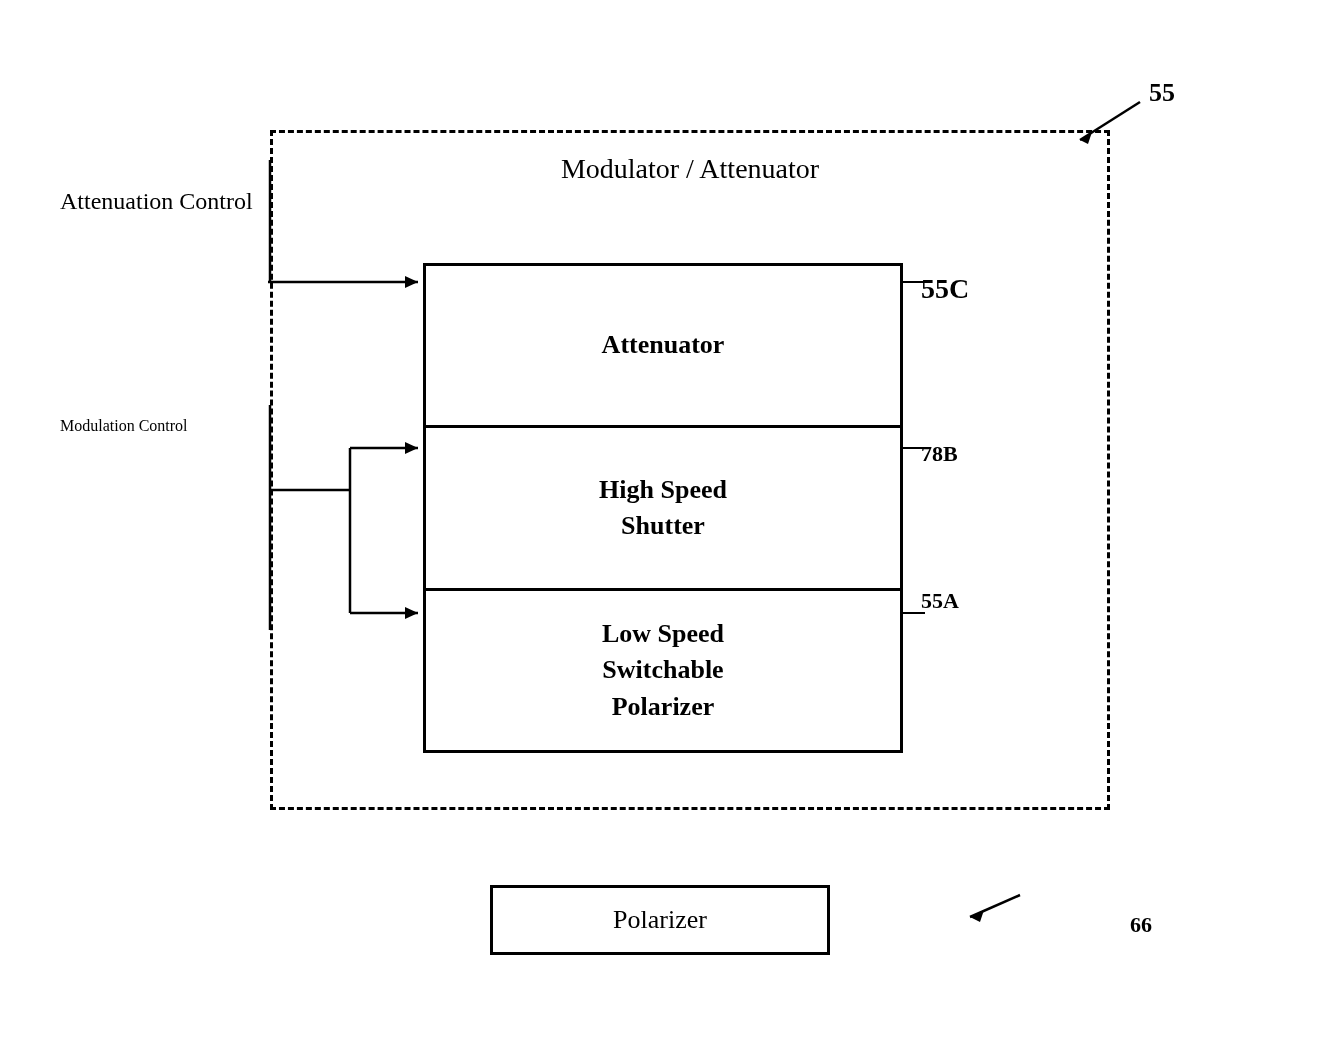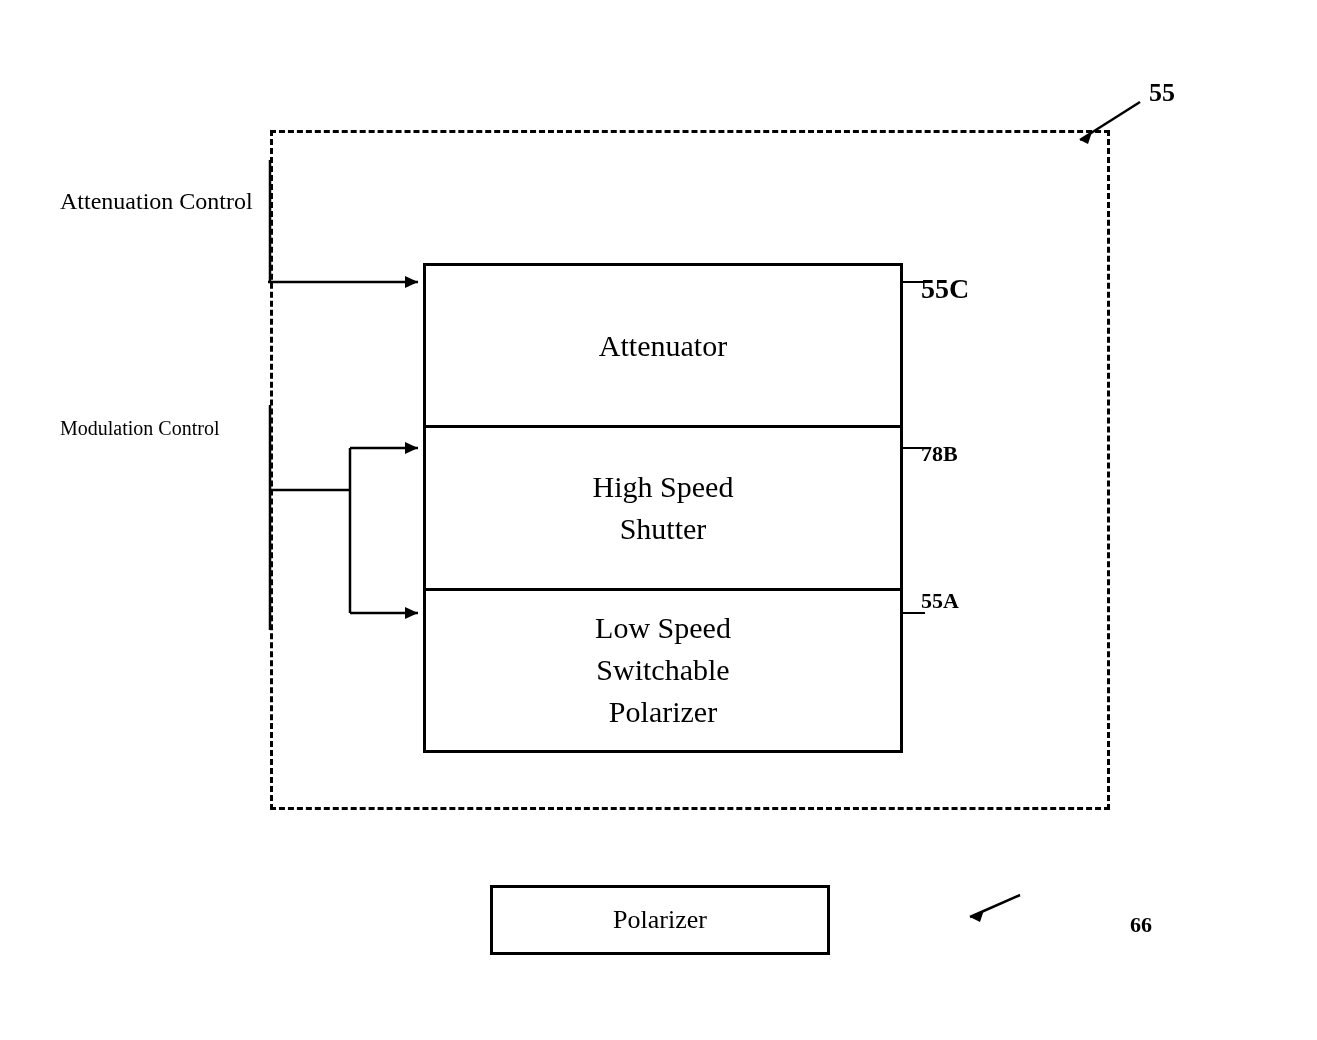--- a/index.html
+++ b/index.html
@@ -56,24 +56,25 @@
       display: flex;
       flex-direction: column;
     }
 
     .component-box {
       flex: 1;
       border-bottom: 3px solid #000;
       display: flex;
       align-items: center;
       justify-content: center;
-      font-size: 30px;
+      font-size: 26px;
       text-align: center;
       line-height: 1.4;
       padding: 14px;
+      font-weight: bold;
     }
 
     .component-box:last-child {
       border-bottom: none;
     }
 
     svg.arrows {
       position: absolute;
       top: 0;
       left: 0;
@@ -120,20 +121,21 @@
     <line x1="850" y1="553" x2="875" y2="553" stroke="#000" stroke-width="2"></line>
 
     <line x1="970" y1="835" x2="920" y2="857" stroke="#000" stroke-width="2.5"></line>
     <polygon points="920,857 934,850 930,862" fill="#000"></polygon>
 
   </svg>
 
   <div style="position:absolute; top:18px; right:95px; font-size:26px; font-weight:bold;text-align:right;">55</div>
 
   <div class="outer-dashed-box">
+    <div class="outer-box-title">Modulator / Attenuator</div>
 
     <div class="inner-box">
 
       <div class="component-box">
         <span>Attenuator</span>
       </div>
 
       <div class="component-box">
         <span>High Speed<br>Shutter</span>
       </div>
@@ -148,21 +150,21 @@
 
     <div style="position:absolute; top:308px; left:648px; font-size:22px; font-weight:bold;">78B</div>
 
     <div style="position:absolute; top:455px; left:648px; font-size:22px; font-weight:bold;">55A</div>
 
   </div>
 
   <div style="position:absolute; top:125px; left:10px; font-size:24px; text-align:center; line-height:1.35;">Attenuation
 Control</div>
 
-  <div style="position:absolute; top:355px; left:10px; font-size:20px; text-align:right; line-height:1.35;">Modulation
+  <div style="position:absolute; top:355px; left:10px; font-size:16px; text-align:right; line-height:1.35;">Modulation
 Control</div>
 
   <div style="position:absolute; bottom:55px; left:50%; transform:translateX(-50%); width:340px; height:70px; border:3px solid #000; display:flex; align-items:center; justify-content:center; font-size:26px;">
     <span>Polarizer</span>
   </div>
 
   <div style="position:absolute; bottom:72px; right:118px; font-size:22px; font-weight:bold;">66</div>
 
 </div>
 

